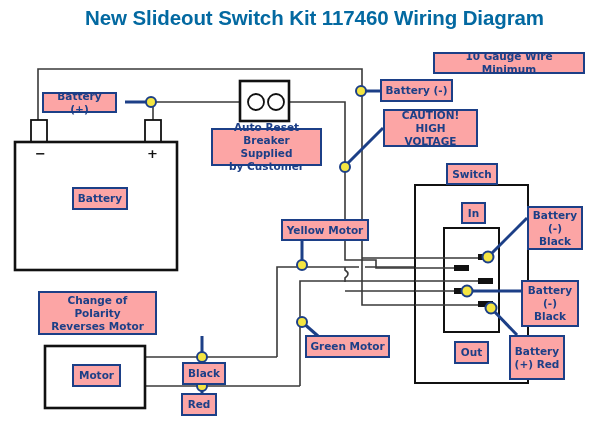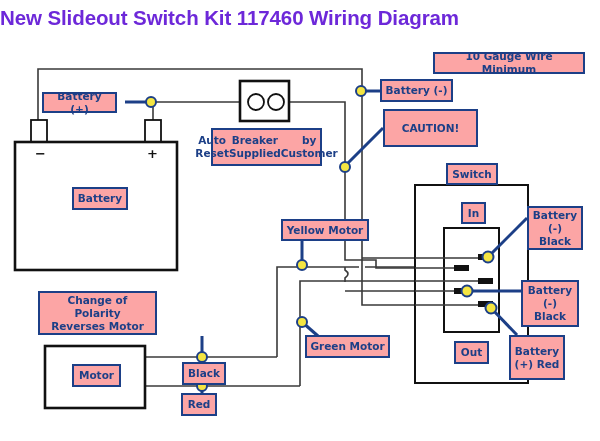--- a/index.html
+++ b/index.html
@@ -1,17 +1,17 @@
 <!DOCTYPE html>
 <html><head>
 <meta charset="utf-8">
 <style>
   html, body { margin: 0; padding: 0; background: #ffffff; }
   body { width: 600px; height: 441px; position: relative; overflow: hidden; font-family: "Liberation Sans", sans-serif; }
-  #title { position: absolute; left: 0; top: 6px; width: 544px; text-align: left; font-family: "Liberation Sans", sans-serif; font-weight: bold; font-size: 20.5px; color: #6d28d9; letter-spacing: -0.1px; }
+  #title { position: absolute; left: 0; top: 6px; width: 544px; text-align: right; font-family: "Liberation Sans", sans-serif; font-weight: bold; font-size: 20.5px; color: #0369a1; letter-spacing: -0.1px; }
   svg#diagram { position: absolute; left: 0; top: 0; }
   .wire { stroke: #3a3a3a; stroke-width: 1.6; fill: none; }
   .box-black { stroke: #111; stroke-width: 2.6; fill: #fff; }
   .term { stroke: #111; stroke-width: 1.8; fill: #fff; }
   .lead { stroke: #1c3f87; stroke-width: 3; fill: none; }
   .dot { fill: #f4e542; stroke: #1c3f87; stroke-width: 2; }
   .tab { fill: #111; }
   .lbl { position: absolute; border: 2px solid #1c3f87; background: #fca5a5; color: #1c3f87; font-family: "DejaVu Sans", sans-serif; font-weight: bold; font-size: 10.5px; line-height: 13px; text-align: center; box-sizing: border-box; display: flex; align-items: center; justify-content: center; padding: 0 3px; }
   .sign { position: absolute; font-family: "DejaVu Sans", sans-serif; font-weight: bold; font-size: 13px; color: #111; }
 </style>
@@ -83,22 +83,23 @@
 </svg>
 
 <div class="sign" style="left:35px;top:146px;">−</div>
 <div class="sign" style="left:147px;top:146px;">+</div>
 
 <div class="lbl" style="left:433px;top:52px;width:152px;height:22px;">10 Gauge Wire Minimum</div>
 <div class="lbl" style="left:42px;top:92px;width:75px;height:21px;">Battery (+)</div>
 <div class="lbl" style="left:380px;top:79px;width:73px;height:23px;">Battery (-)</div>
 <div class="lbl" style="left:383px;top:109px;width:95px;height:38px;flex-direction:column;">
   <span>CAUTION!</span>
+  <span>HIGH VOLTAGE</span>
 </div>
-<div class="lbl" style="left:211px;top:128px;width:111px;height:38px;flex-direction:row;">
+<div class="lbl" style="left:211px;top:128px;width:111px;height:38px;flex-direction:column;">
   <span>Auto Reset</span>
   <span>Breaker Supplied</span>
   <span>by Customer</span>
 </div>
 <div class="lbl" style="left:72px;top:187px;width:56px;height:23px;">Battery</div>
 <div class="lbl" style="left:446px;top:163px;width:52px;height:22px;">Switch</div>
 <div class="lbl" style="left:461px;top:202px;width:25px;height:22px;">In</div>
 <div class="lbl" style="left:454px;top:341px;width:35px;height:23px;">Out</div>
 <div class="lbl" style="left:527px;top:206px;width:56px;height:44px;flex-direction:column;">
   <span>Battery</span>

